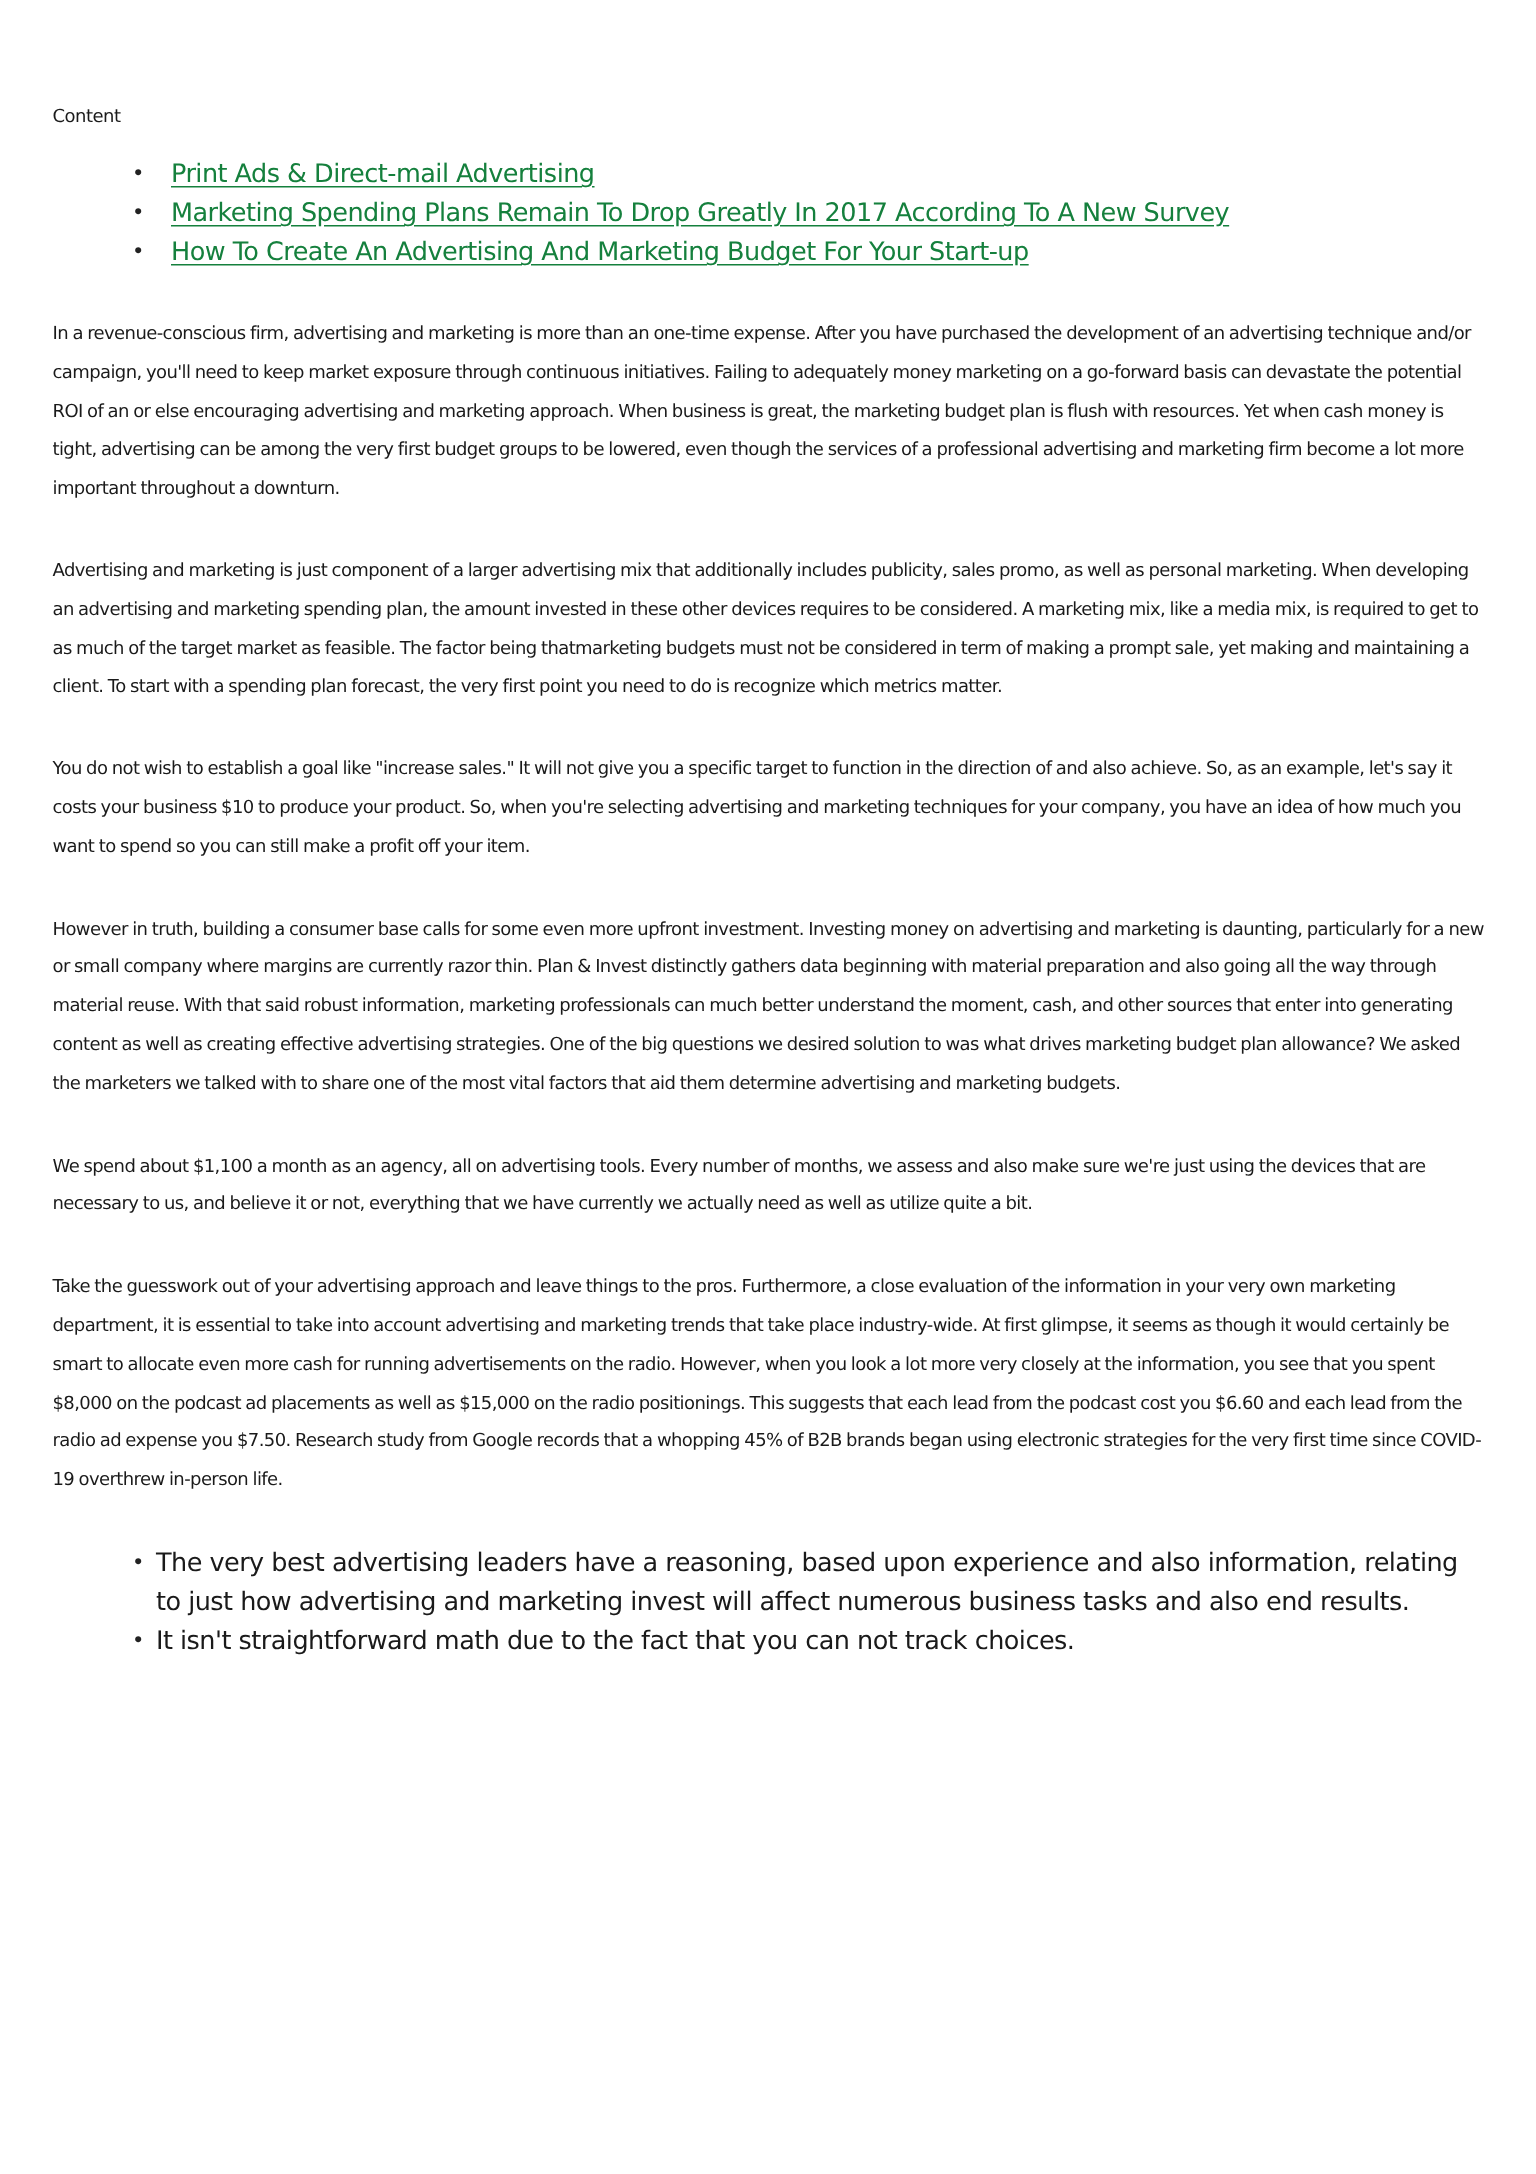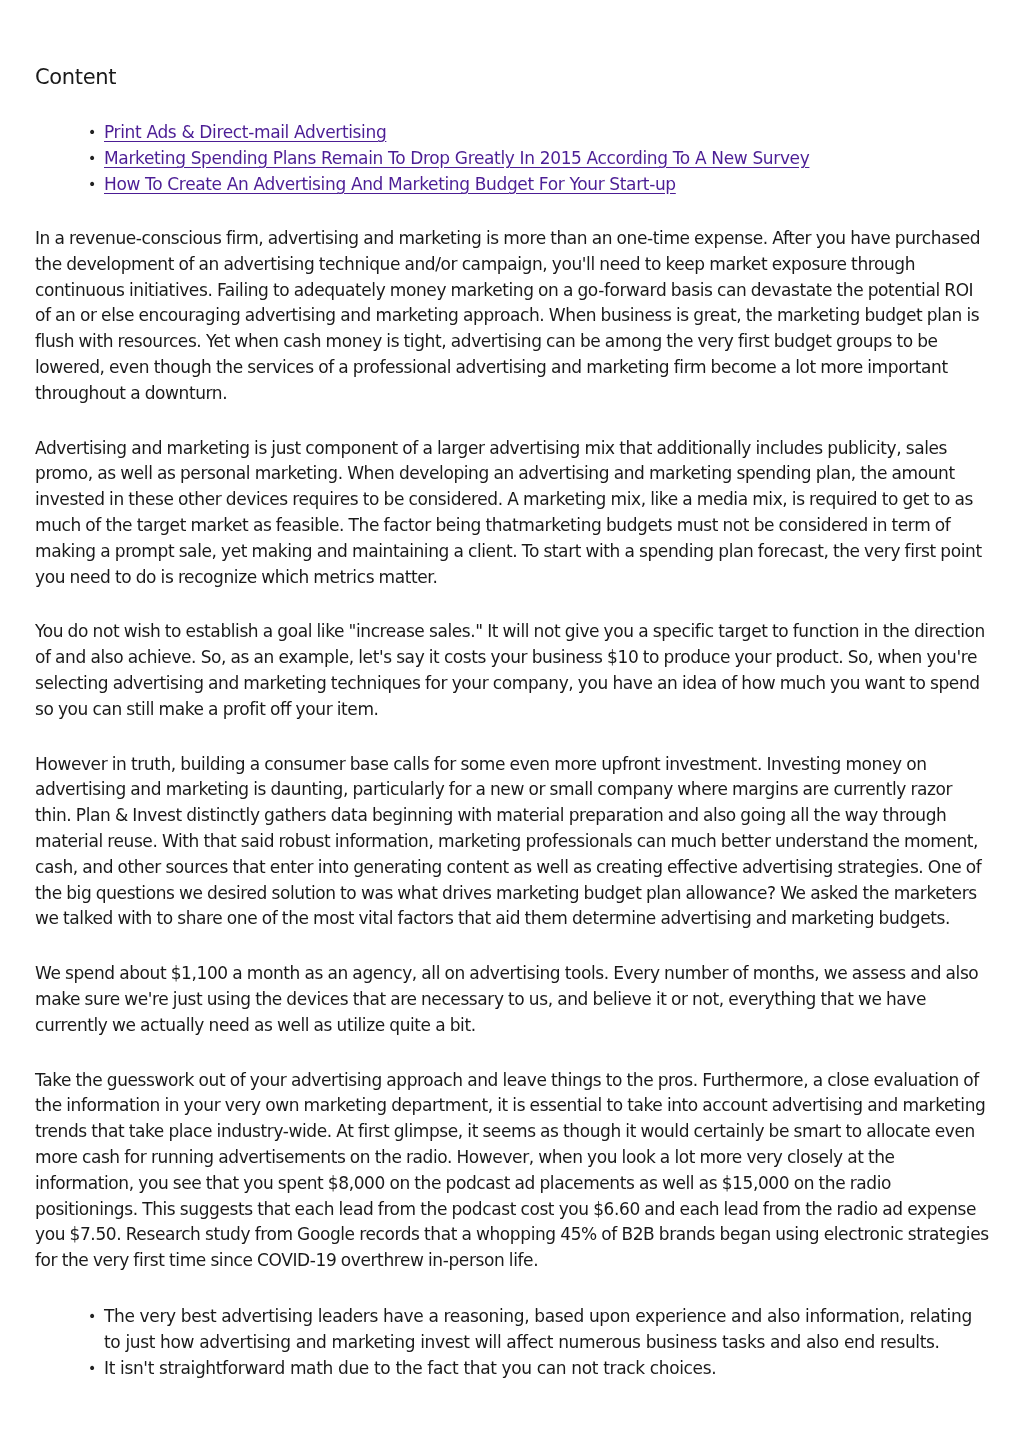--- a/index.html
+++ b/index.html
@@ -14,23 +14,23 @@
       font-family: "DejaVu Sans", sans-serif;
       color: #1a1a1a;
     }
     .page {
       position: relative;
       padding: 66px 34px 0 35px;
       box-sizing: border-box;
       width: 1024px;
     }
     .heading {
-      font-size: 21px;
+      font-size: 12px;
       line-height: 22px;
-      margin: 0 0 31px 0;
+      margin: 0 0 15px 0;
       letter-spacing: -0.35px;
     }
     ul.toc, ul.bullets {
       list-style: none;
       margin: 0;
       padding: 0 0 0 69px;
     }
     ul.toc li, ul.bullets li {
       position: relative;
       font-size: 17px;
@@ -40,45 +40,46 @@
     ul.toc li::before, ul.bullets li::before {
       content: "\2022";
       position: absolute;
       left: -16px;
       top: 0;
       color: #222;
       font-size: 14px;
     }
     ul.toc { margin-bottom: 29px; }
     a.toc-link {
-      color: #4c1d95;
+      color: #15803d;
       text-decoration: underline;
       text-underline-offset: 3px;
+      margin-left: 10px;
     }
     p.para {
-      font-size: 17px;
+      font-size: 12px;
       line-height: 25.8px;
       margin: 0 0 29px 0;
       letter-spacing: -0.4px;
       word-spacing: -0.5px;
     }
     ul.bullets { margin-top: 26px; }
   </style>
 </head>
 <body>
 
 <div class="page">
   <div class="heading">Content</div>
 
   <ul class="toc">
     <li>
       <a class="toc-link" href="#">Print Ads &amp; Direct-mail Advertising</a>
     </li>
     <li>
-      <a class="toc-link" href="#">Marketing Spending Plans Remain To Drop Greatly In 2015 According To A New Survey</a>
+      <a class="toc-link" href="#">Marketing Spending Plans Remain To Drop Greatly In 2017 According To A New Survey</a>
     </li>
     <li>
       <a class="toc-link" href="#">How To Create An Advertising And Marketing Budget For Your Start-up</a>
     </li>
   </ul>
 
   <p class="para">In a revenue-conscious firm, advertising and marketing is more than an one-time expense. After you have purchased the development of an advertising technique and/or campaign, you'll need to keep market exposure through continuous initiatives. Failing to adequately money marketing on a go-forward basis can devastate the potential ROI of an or else encouraging advertising and marketing approach. When business is great, the marketing budget plan is flush with resources. Yet when cash money is tight, advertising can be among the very first budget groups to be lowered, even though the services of a professional advertising and marketing firm become a lot more important throughout a downturn.</p>
   <p class="para">Advertising and marketing is just component of a larger advertising mix that additionally includes publicity, sales promo, as well as personal marketing. When developing an advertising and marketing spending plan, the amount invested in these other devices requires to be considered. A marketing mix, like a media mix, is required to get to as much of the target market as feasible. The factor being thatmarketing budgets must not be considered in term of making a prompt sale, yet making and maintaining a client. To start with a spending plan forecast, the very first point you need to do is recognize which metrics matter.</p>
   <p class="para">You do not wish to establish a goal like "increase sales." It will not give you a specific target to function in the direction of and also achieve. So, as an example, let's say it costs your business $10 to produce your product. So, when you're selecting advertising and marketing techniques for your company, you have an idea of how much you want to spend so you can still make a profit off your item.</p>
   <p class="para">However in truth, building a consumer base calls for some even more upfront investment. Investing money on advertising and marketing is daunting, particularly for a new or small company where margins are currently razor thin. Plan &amp; Invest distinctly gathers data beginning with material preparation and also going all the way through material reuse. With that said robust information, marketing professionals can much better understand the moment, cash, and other sources that enter into generating content as well as creating effective advertising strategies. One of the big questions we desired solution to was what drives marketing budget plan allowance? We asked the marketers we talked with to share one of the most vital factors that aid them determine advertising and marketing budgets.</p>

